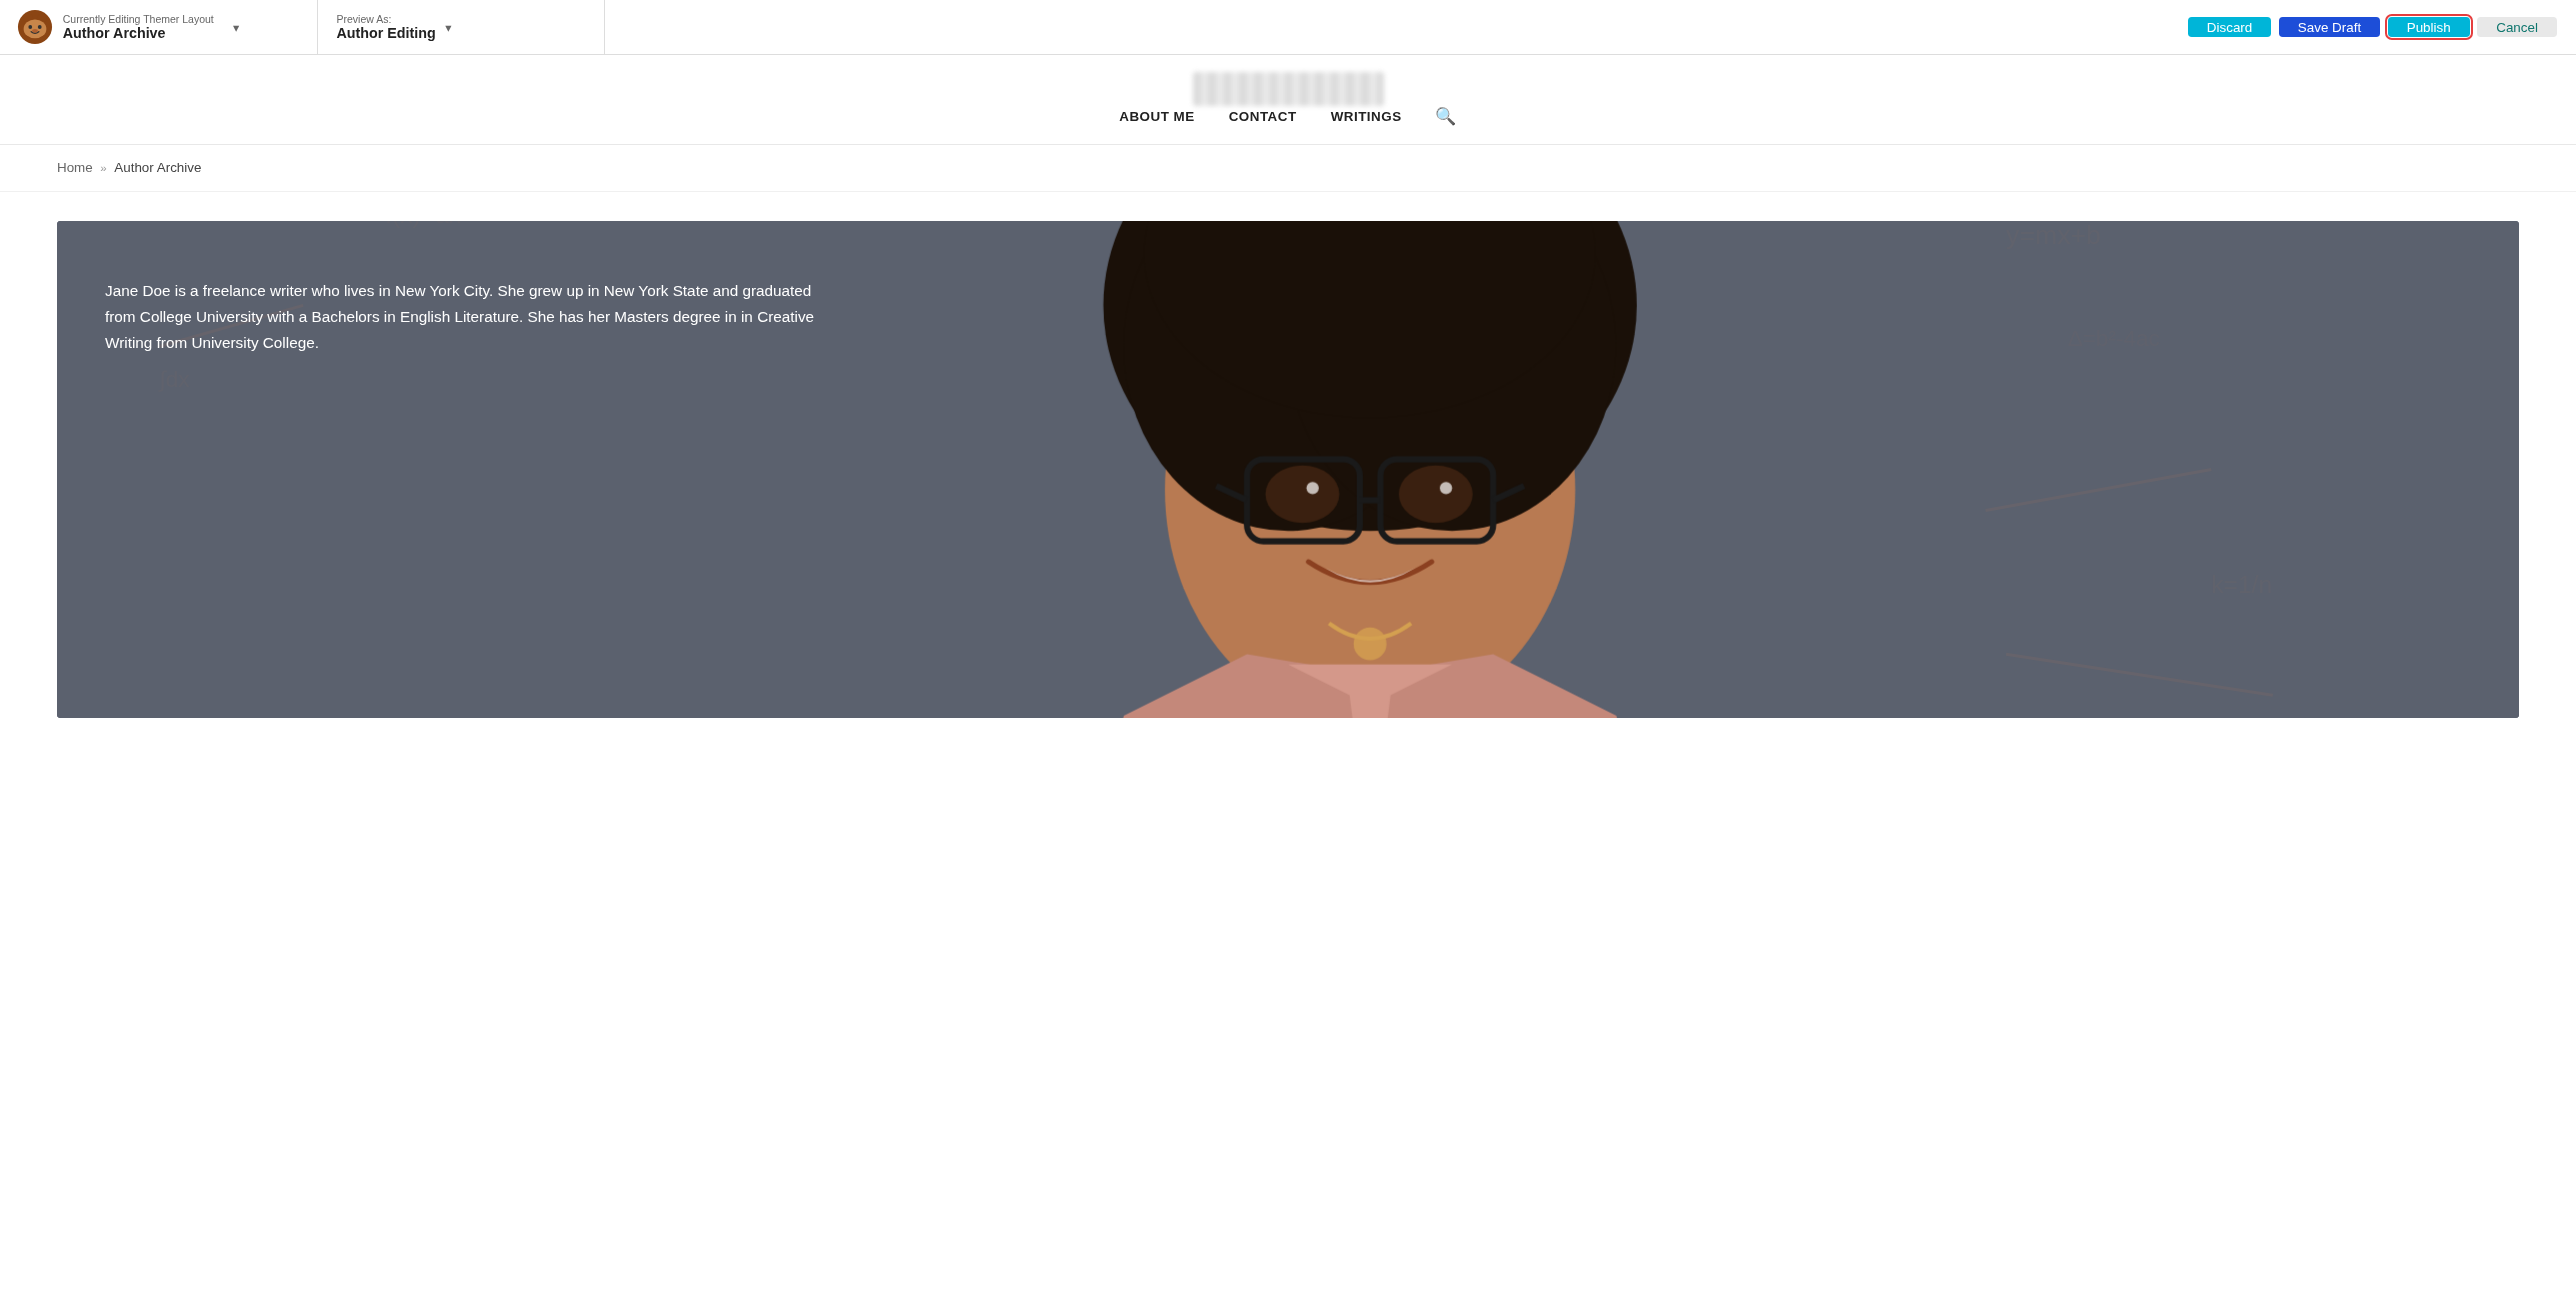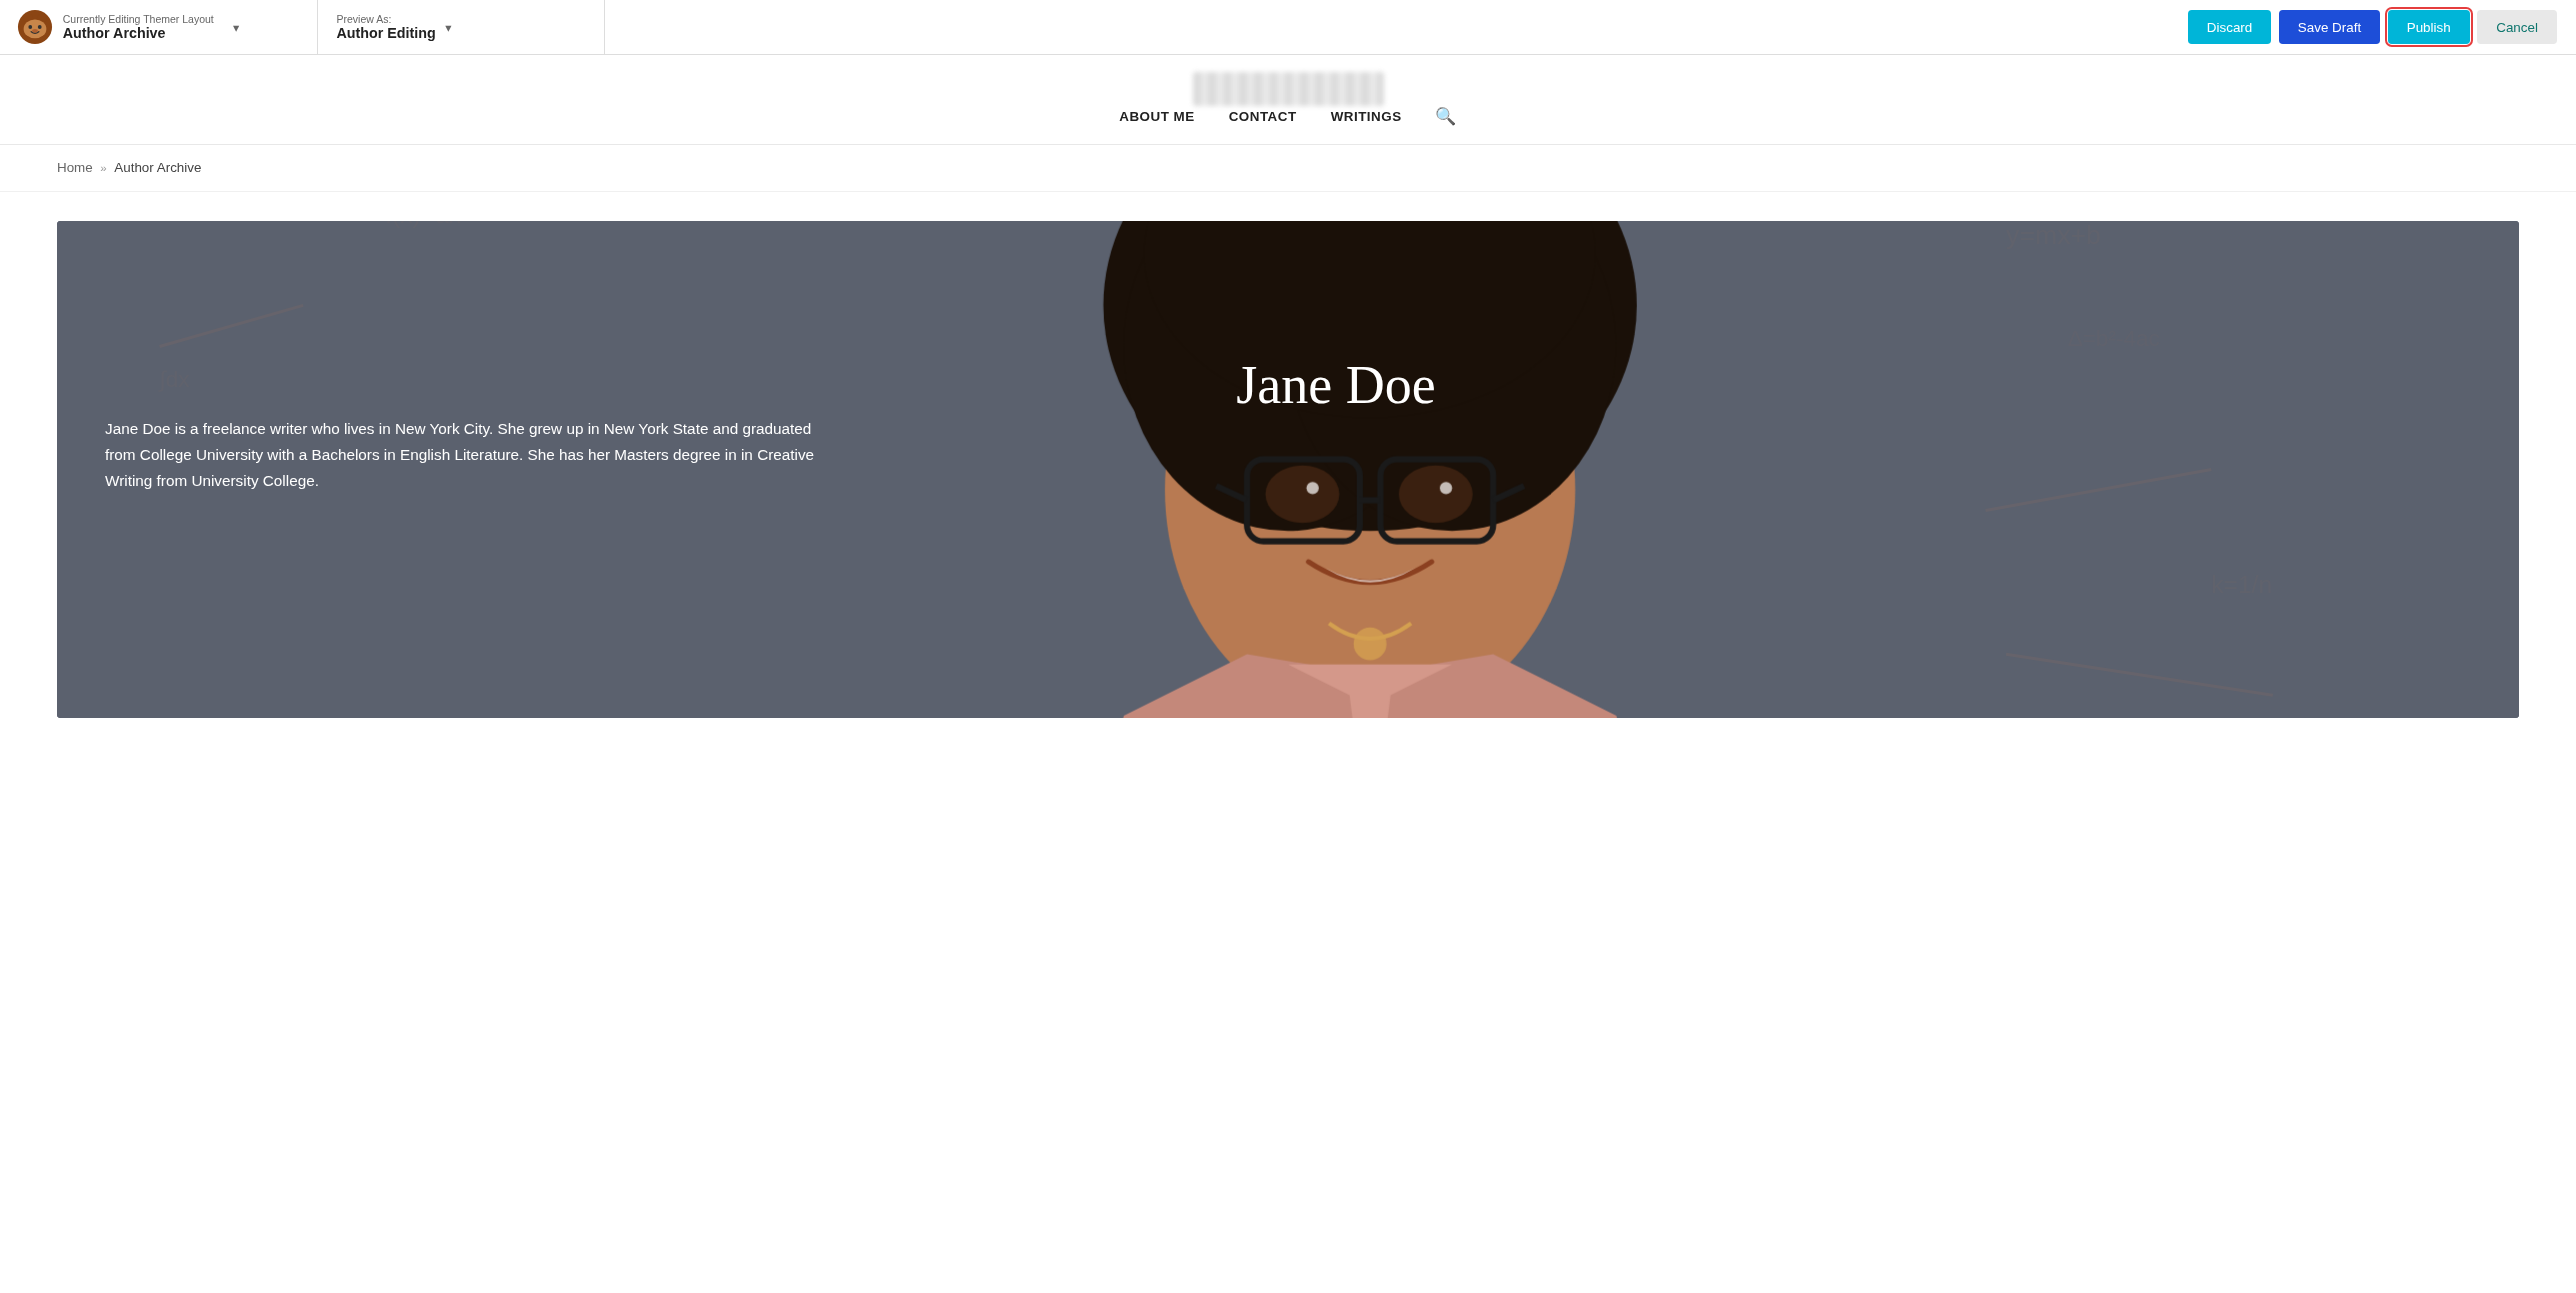--- a/index.html
+++ b/index.html
@@ -71,21 +71,21 @@
     .toolbar-spacer {
       flex: 1;
     }
     .toolbar-actions {
       display: flex;
       align-items: center;
       gap: 7.6px;
       padding-right: 7.6px;
     }
     .btn {
-      height: 34px;
+      height: 20px;
       padding: 0 19px;
       border-radius: 3.8px;
       font-size: 13.4px;
       font-weight: 500;
       cursor: pointer;
       border: none;
     }
     .btn-discard {
       background: #00b5d8;
       color: #fff;
@@ -352,17 +352,16 @@
 
       <path d="M480 520 L520 380 L580 350 L640 360 L700 350 L760 380 L800 520 Z" fill="#c4887a"></path>
       <path d="M600 355 L630 370 L640 450 L650 370 L680 355" fill="#d4988a"></path>
 
       <circle cx="640" cy="345" r="8" fill="#d4a050" opacity="0.8"></circle>
       <path d="M620 335 Q640 350 660 335" stroke="#d4a050" stroke-width="2" fill="none"></path>
     </svg>
   </div>
 
   <div class="hero-content">
-    <h1 class="hero-name">Jane Doe</h1>
     <p class="hero-bio">Jane Doe is a freelance writer who lives in New York City. She grew up in New York State and graduated from College University with a Bachelors in English Literature. She has her Masters degree in in Creative Writing from University College.</p>
   </div>
 </div>
 
 
 </body></html>

